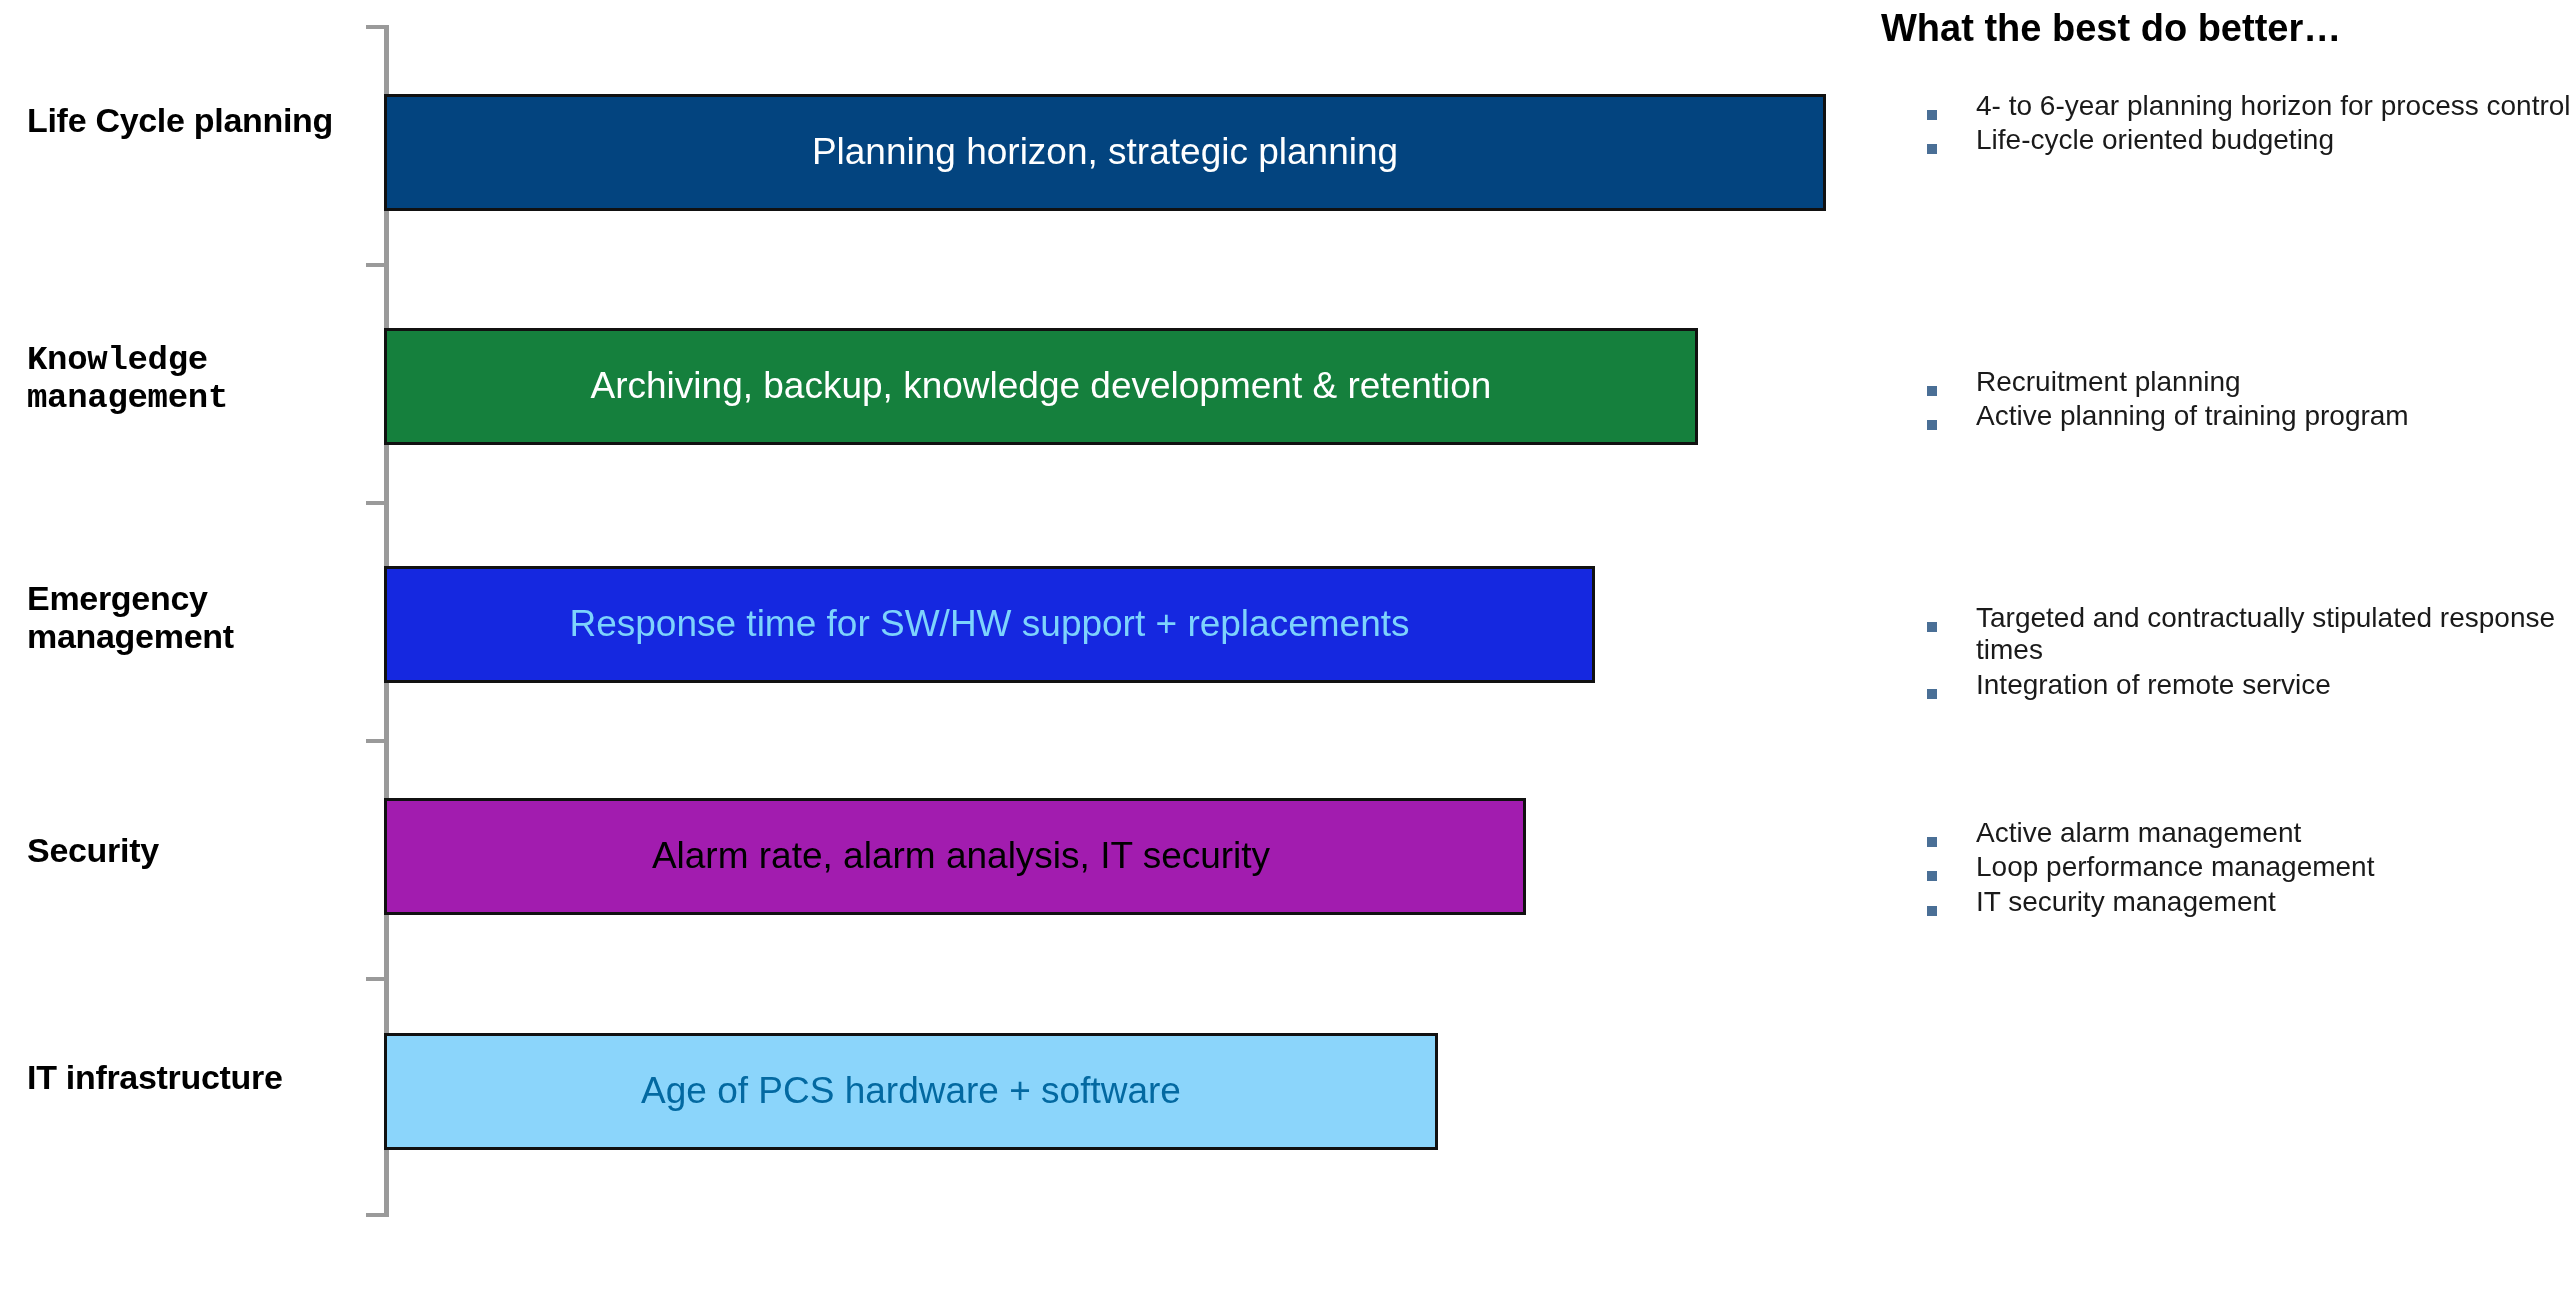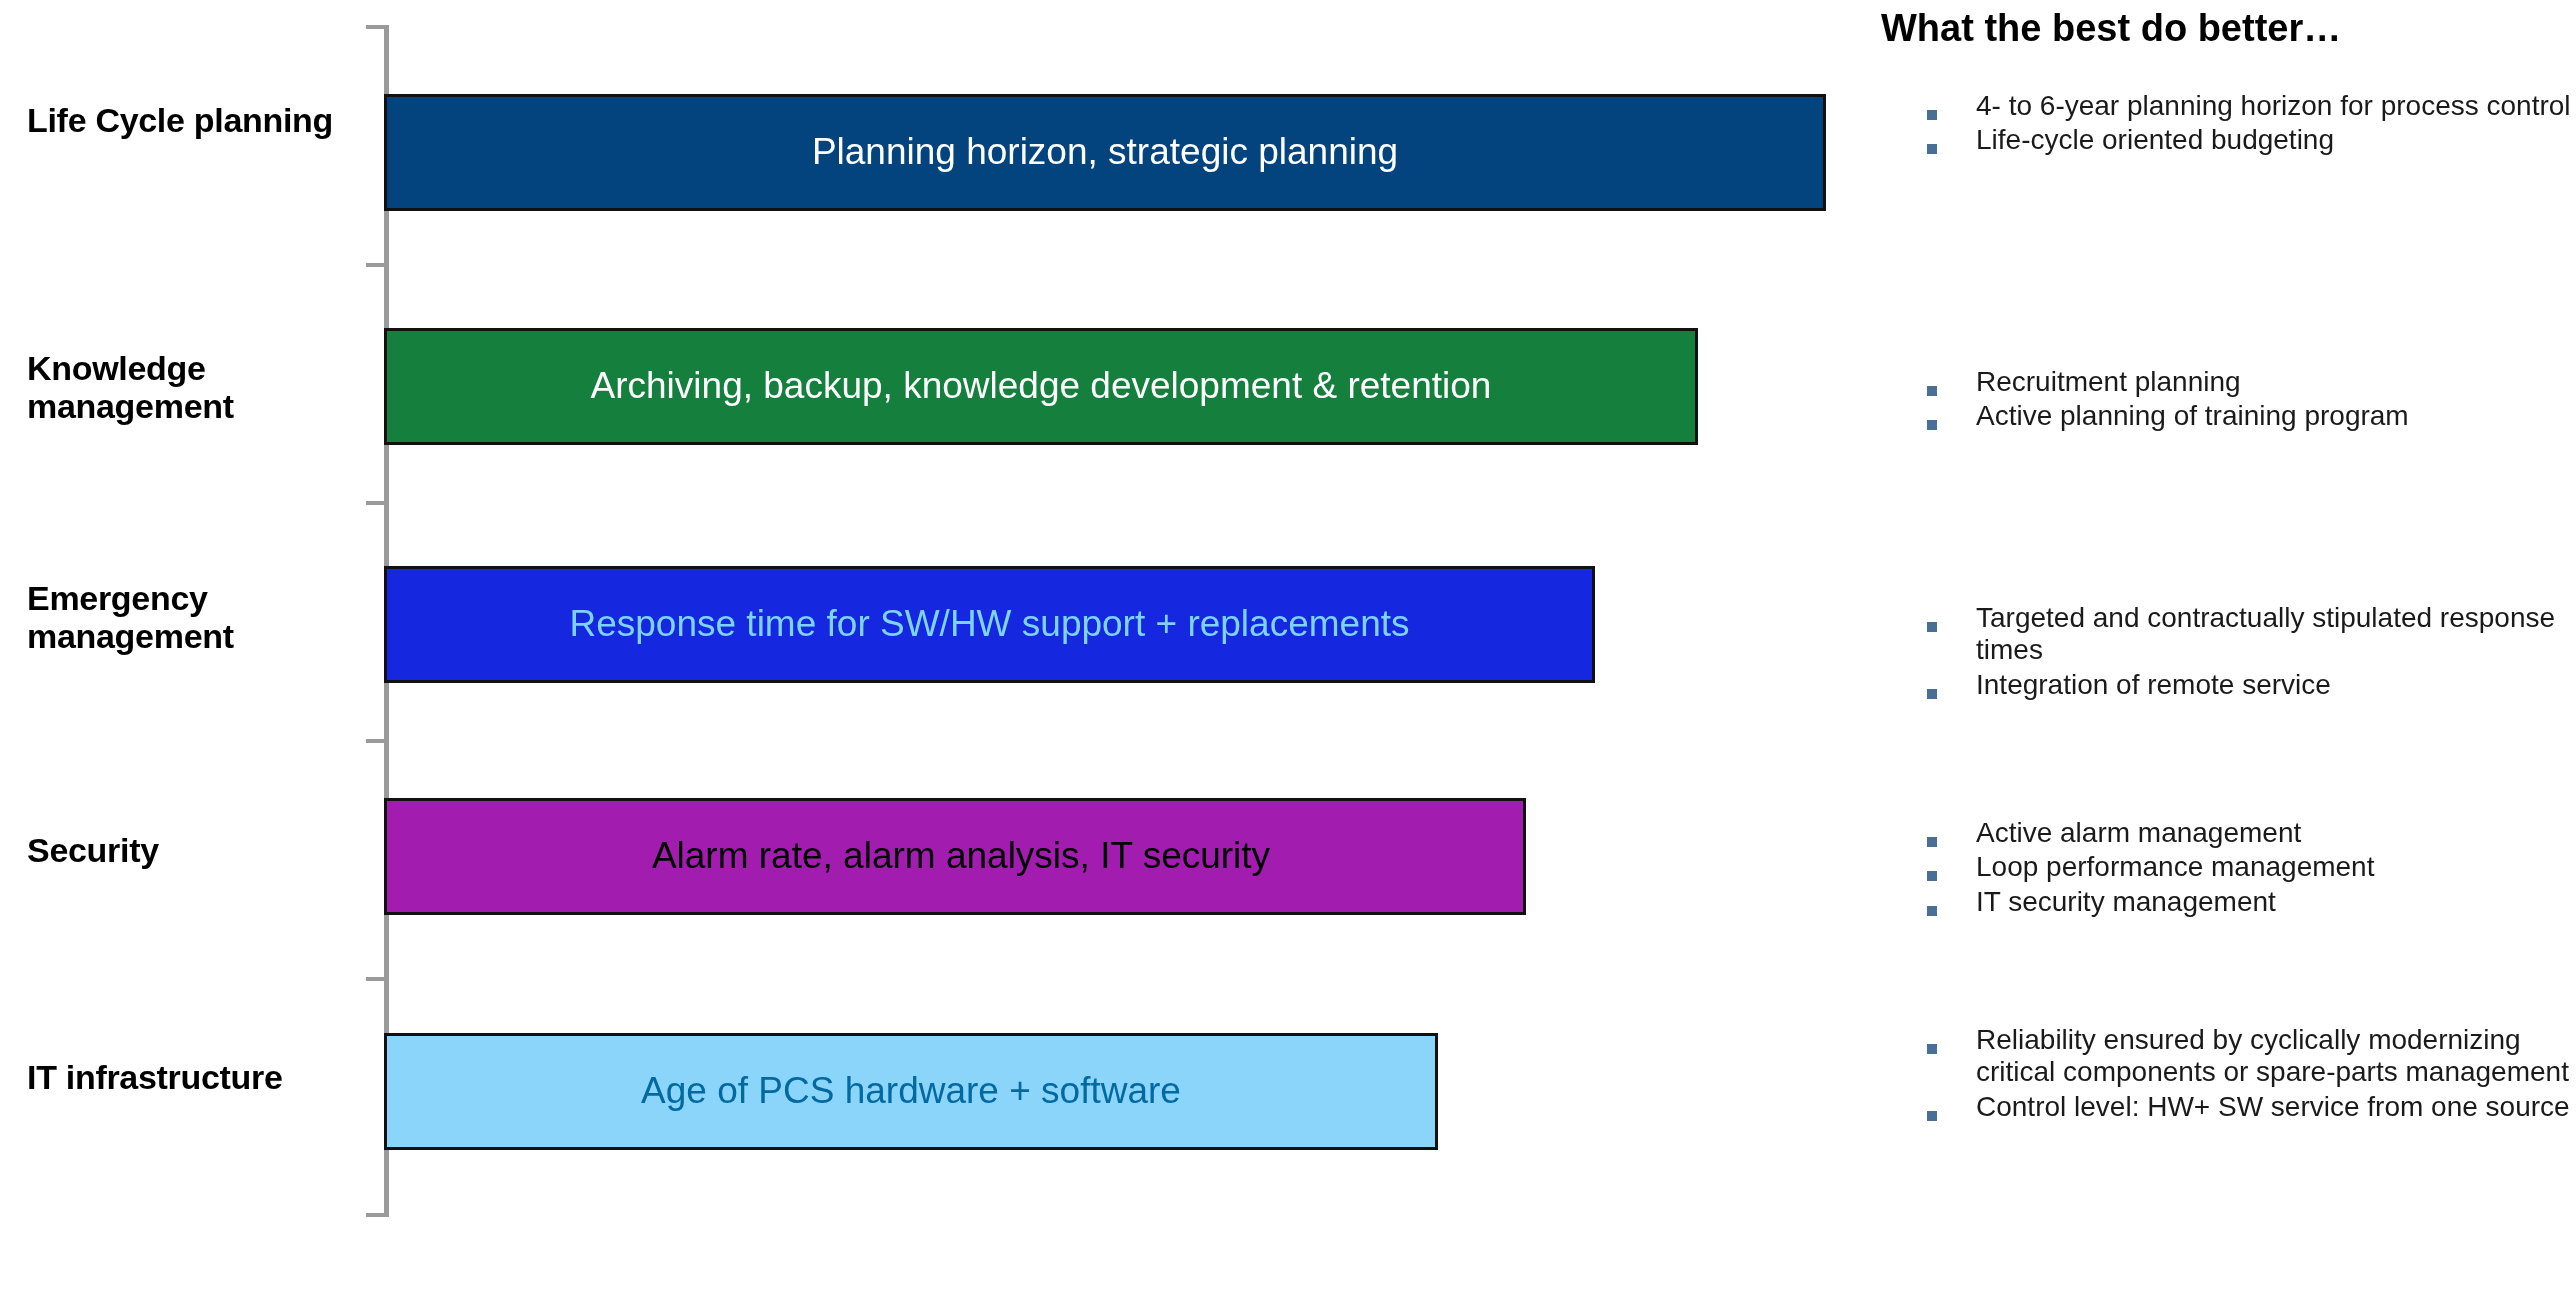--- a/index.html
+++ b/index.html
@@ -121,21 +121,21 @@
   <div class="axis-tick" style="top:501px;"></div>
   <div class="axis-tick" style="top:739px;"></div>
   <div class="axis-tick" style="top:977px;"></div>
   <div class="axis-tick" style="top:1213px;"></div>
 
   <div class="cat-label" style="top:101px;">Life Cycle planning</div>
   <div class="bar" style="top:94px; height:117px; width:1442px; background:#03447f;">
     <span class="bar-label" style="color:#ffffff;">Planning horizon, strategic planning</span>
   </div>
 
-  <div class="cat-label" style="top:349px;">Knowledge management</div>
+  <div class="cat-label" style="top:341px;font-family:Liberation Mono, monospace;">Knowledge management</div>
   <div class="bar" style="top:328px; height:117px; width:1314px; background:#15803d;">
     <span class="bar-label" style="color:#ffffff;">Archiving, backup, knowledge development &amp; retention</span>
   </div>
 
   <div class="cat-label" style="top:579px;">Emergency management</div>
   <div class="bar" style="top:566px; height:117px; width:1211px; background:#1528e0;">
     <span class="bar-label" style="color:#7dd3fc;">Response time for SW/HW support + replacements</span>
   </div>
 
   <div class="cat-label" style="top:831px;">Security</div>
@@ -194,24 +194,14 @@
     <div class="bullet-item">
       <span class="bullet-marker"></span>
       <span>Loop performance management</span>
     </div>
     <div class="bullet-item">
       <span class="bullet-marker"></span>
       <span>IT security management</span>
     </div>
   </div>
 
-  <div class="bullet-group" style="top:1024px;">
-    <div class="bullet-item">
-      <span class="bullet-marker"></span>
-      <span>Reliability ensured by cyclically modernizing critical components or spare-parts management</span>
-    </div>
-    <div class="bullet-item">
-      <span class="bullet-marker"></span>
-      <span>Control level: HW+ SW service from one source</span>
-    </div>
-  </div>
 </div>
 
 
 </body></html>

